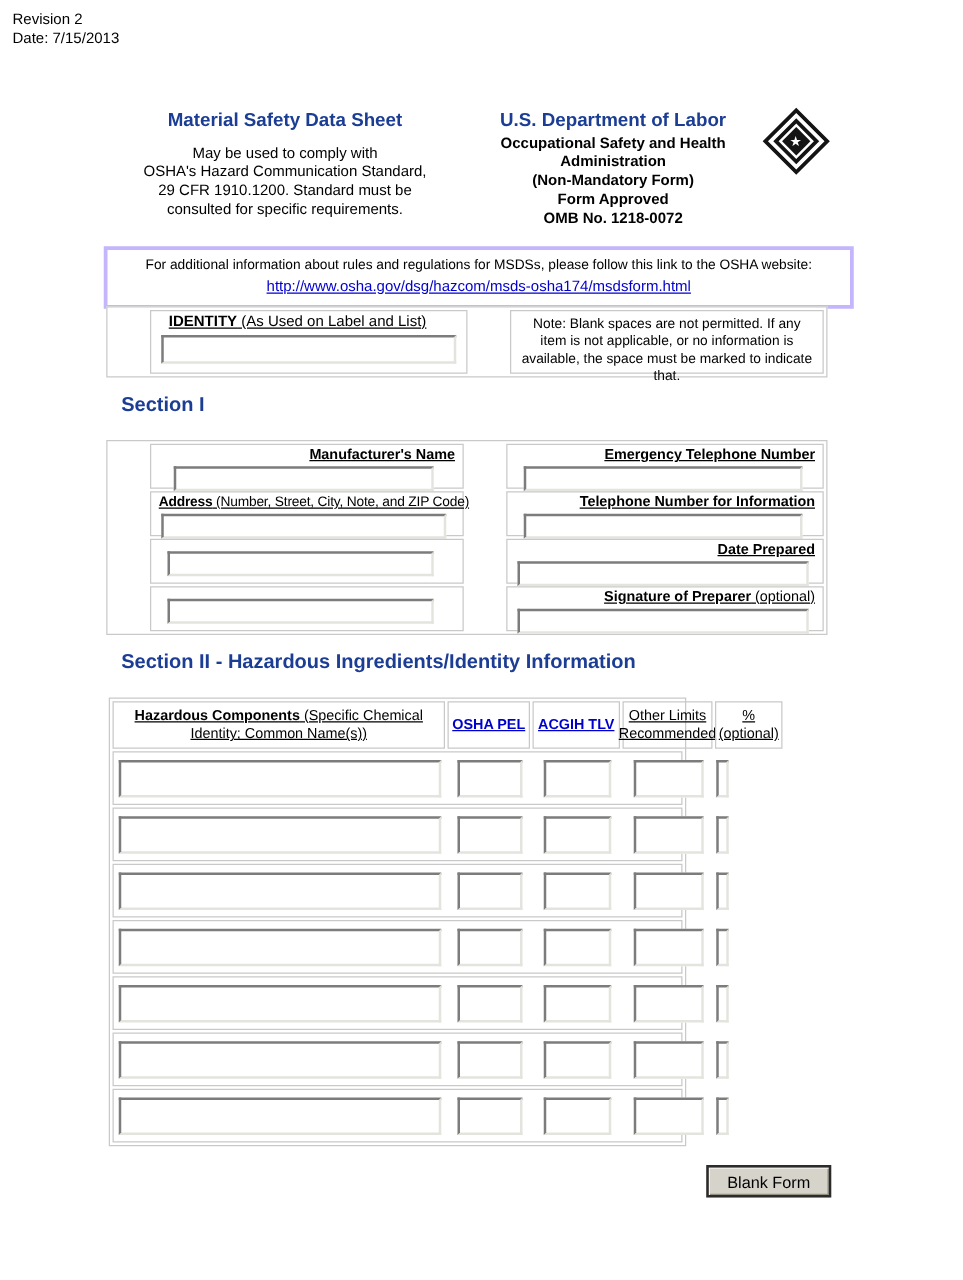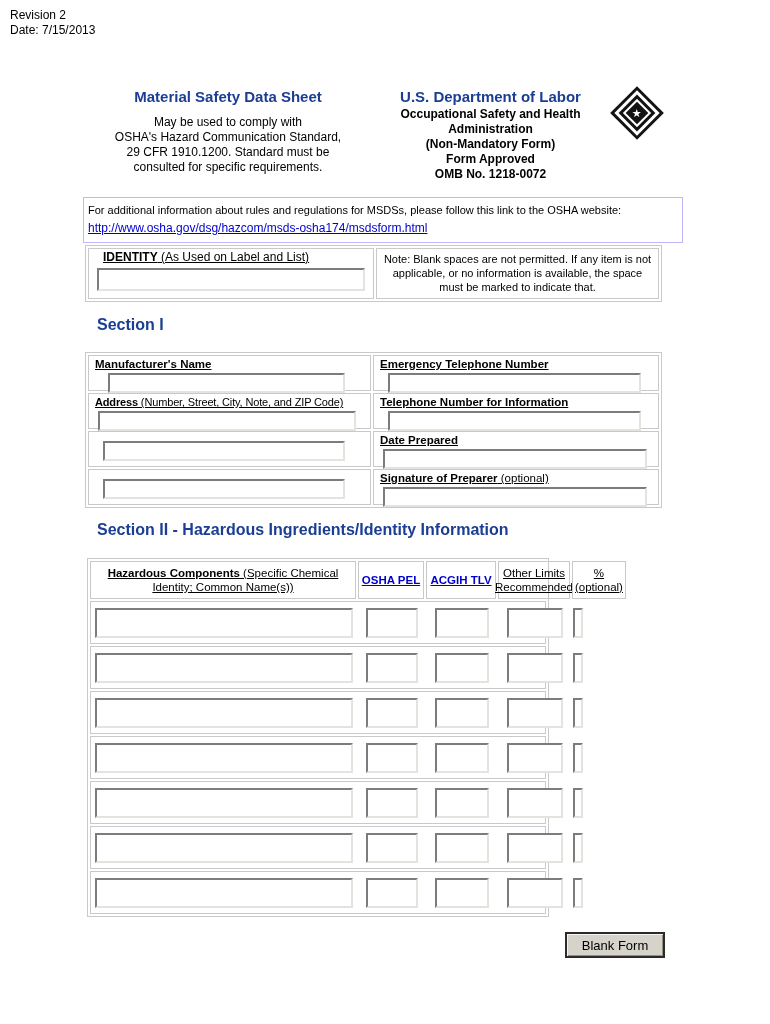--- a/index.html
+++ b/index.html
@@ -24,32 +24,32 @@
   .d1 { width:38px; height:38px; border:3px solid #141414; transform:rotate(45deg);
         display:flex; align-items:center; justify-content:center; background:#fff; }
   .d2 { width:26px; height:26px; border:3px solid #141414;
         display:flex; align-items:center; justify-content:center; }
   .d3 { width:16px; height:16px; background:#141414;
         display:flex; align-items:center; justify-content:center; }
   .star { color:#fff; font-size:11px; line-height:1; transform:rotate(-45deg);
           font-family:"DejaVu Sans", sans-serif; }
 
   
-  .notice { position:absolute; left:83px; top:197px; width:600px; border:1px solid #c4b5fd;
-            padding:5px 4px 6px; }
+  .notice { position:absolute; left:83px; top:197px; width:600px; border:3px solid #c4b5fd;
+            text-align:center; padding:5px 4px 6px; }
   .notice-text { font-size:11px; line-height:15px; white-space:nowrap; }
   a.link { color:#0000cc; font-size:12px; text-decoration:underline; }
 
   
   .tbl { position:absolute; border:1px solid #c9c9c9; padding:2px; background:#fff;
          display:grid; gap:2px; }
-  .cell { border:1px solid #c9c9c9; padding:1px 6px 13px; overflow:visible; }
+  .cell { border:1px solid #c9c9c9; padding:1px 6px 13px; overflow:visible;margin-left:32px; }
 
   .u { text-decoration:underline; }
-  .cell-head { font-size:11.5px; line-height:15px; text-align:left; white-space:nowrap; }
+  .cell-head { font-size:11.5px; line-height:15px; text-align:right; white-space:nowrap; }
   .cell-head b { font-weight:700; }
   .cell-head.left { text-align:left; font-size:11px; letter-spacing:-0.15px; }
 
   
   .inp { display:block; background:#fff; border-style:solid; border-width:2px;
          border-color:#7c7c7c #e4e4df #e4e4df #7c7c7c; height:20px; outline:none;
          font-family:inherit; font-size:12px; padding:0 3px; }
 
   
   .identity { left:85px; top:245px; width:577px; grid-template-columns:286px 1fr; }

